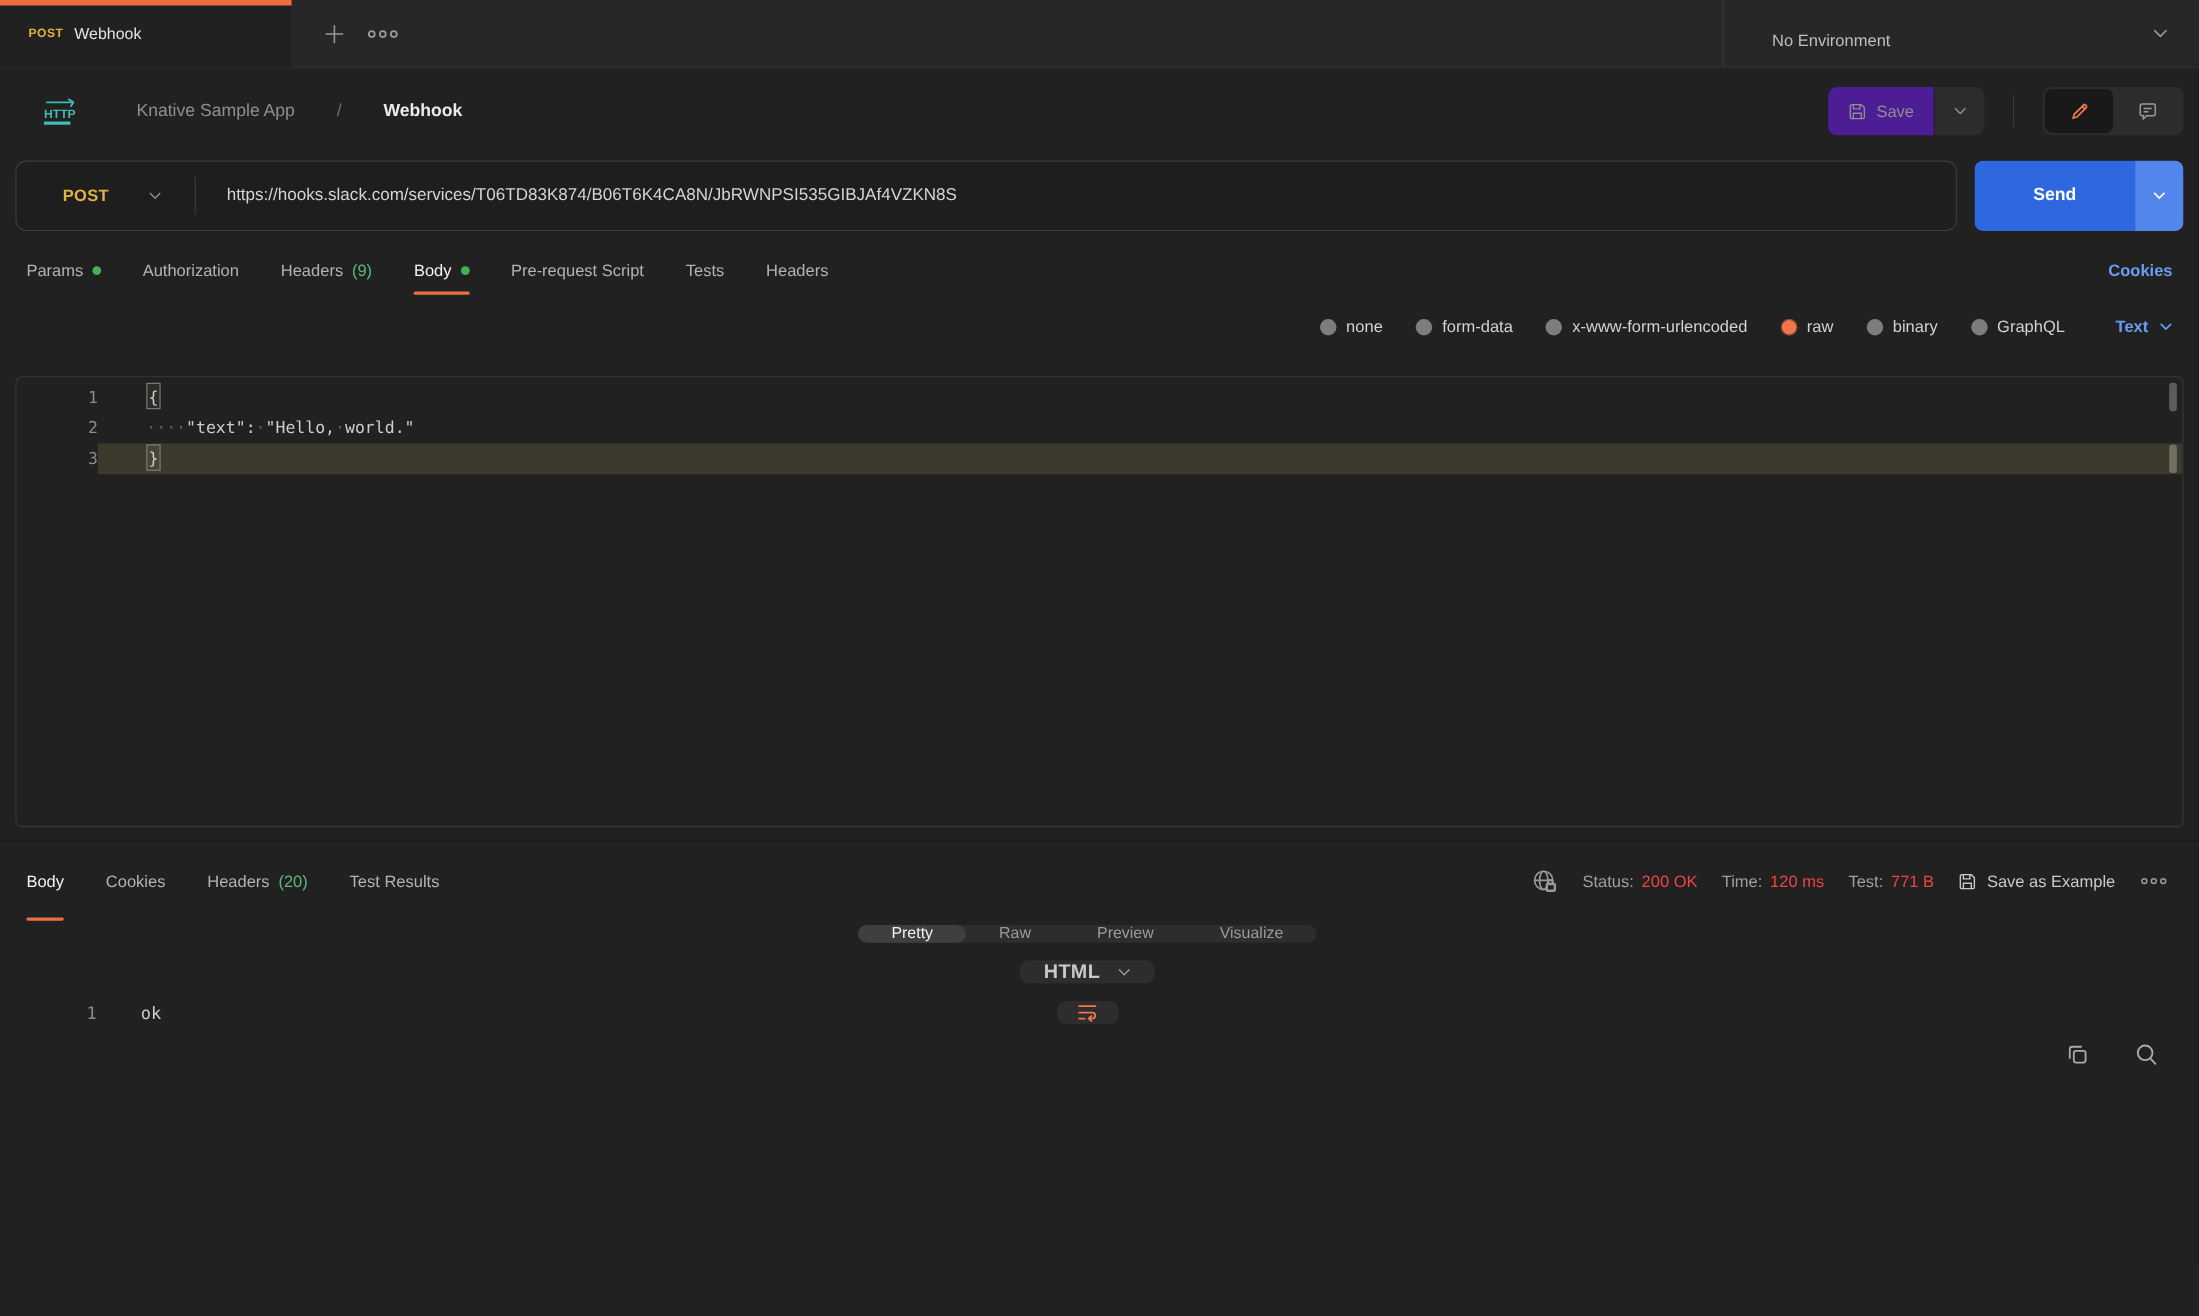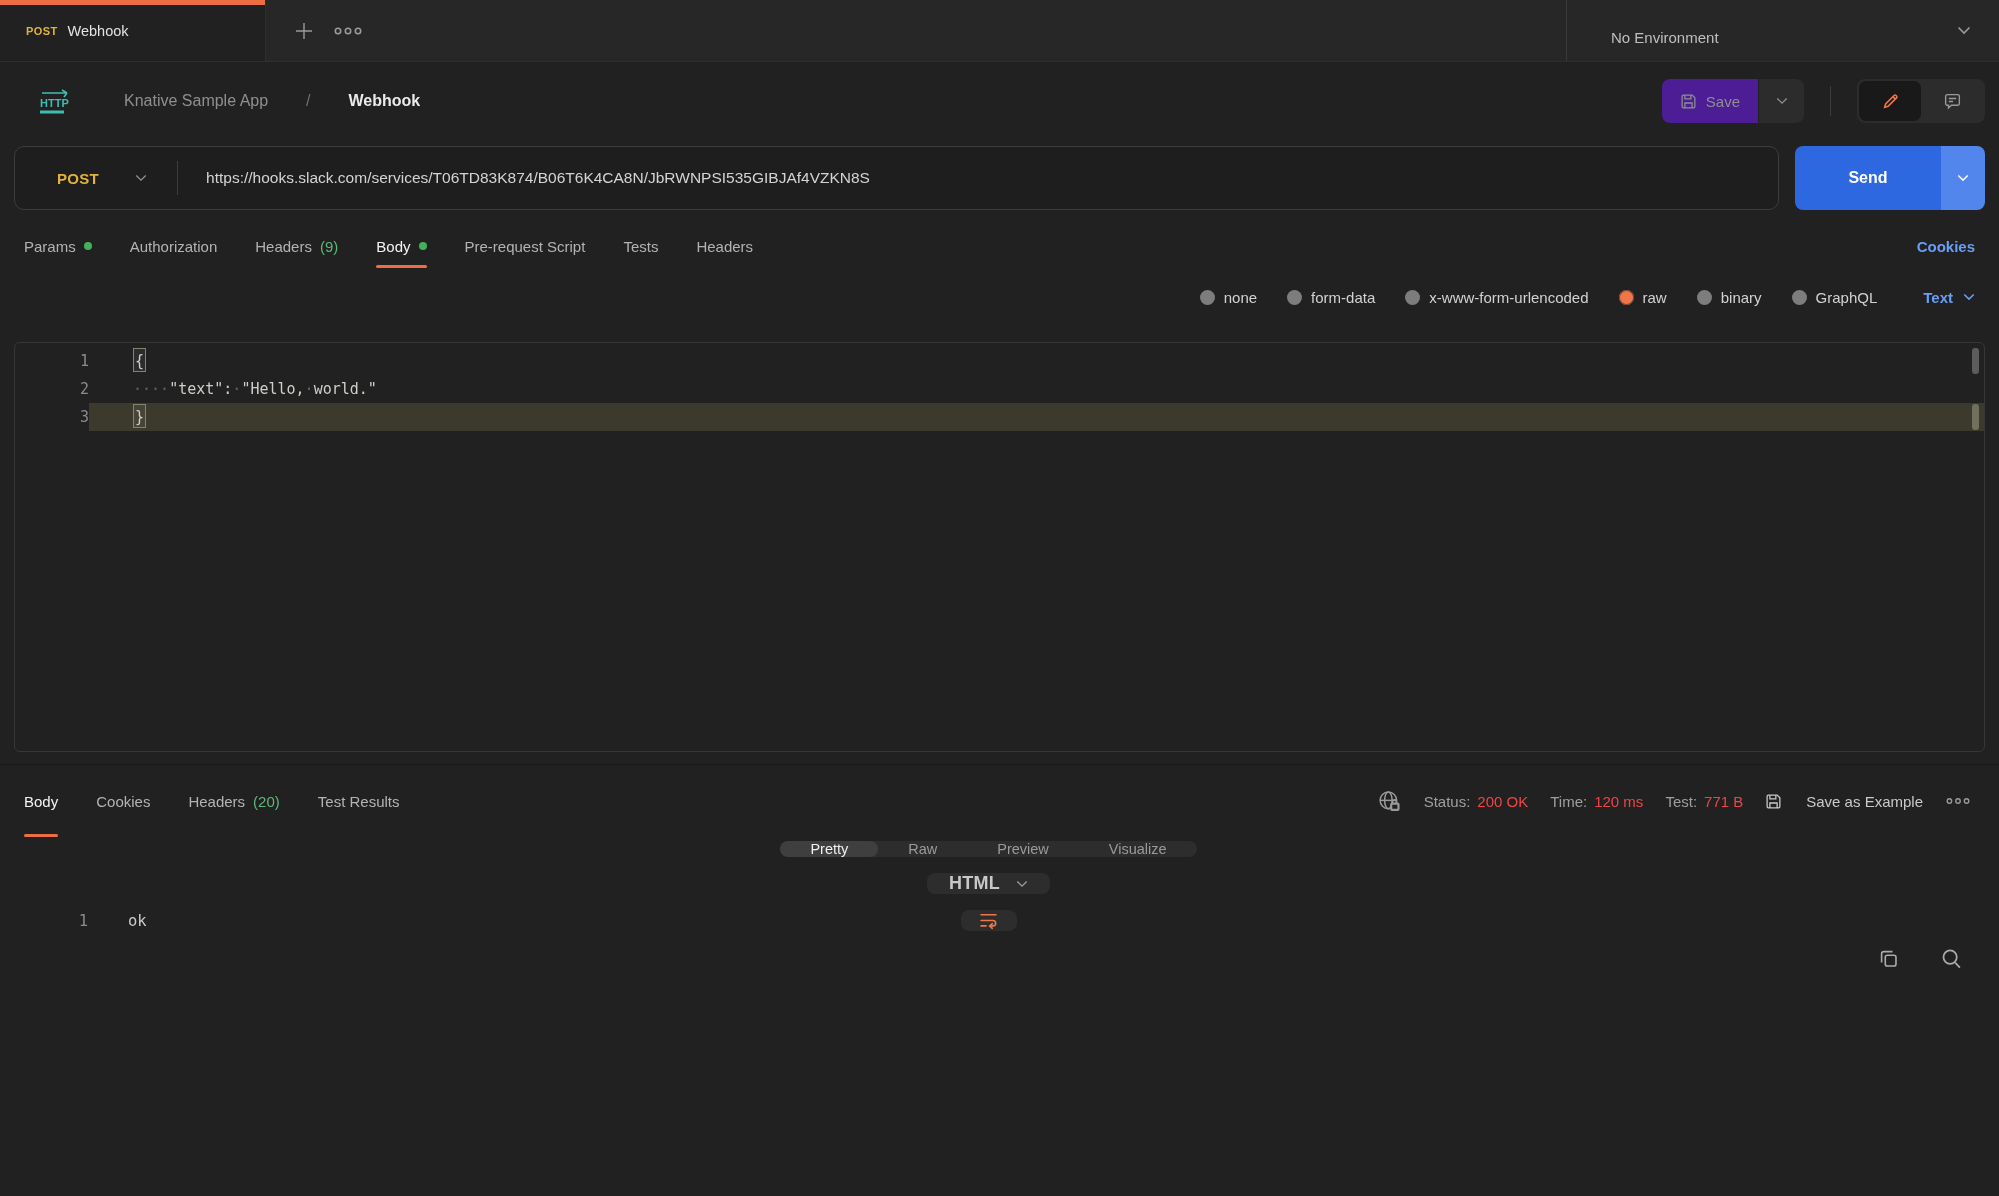--- a/index.html
+++ b/index.html
@@ -91,21 +91,21 @@
   .ed-mark1 { position:absolute; right:5px; top:5px; width:7px; height:26px; background:#5c5c5c; border-radius:3px; }
   .ed-mark2 { position:absolute; right:5px; top:61px; width:7px; height:26px; background:#70705f; border-radius:3px; }
 
   
   .resp { margin-top:12px; border-top:1px solid #181818; }
   .resphead { height:72px; display:flex; align-items:center; padding:0 28px 0 24px; gap:38px; position:relative; }
   .resp-meta { margin-left:auto; display:flex; align-items:center; gap:22px; }
   .meta-pair { display:flex; gap:7px; font-size:15px; }
   .meta-pair .k { color:#9f9f9f; }
   .meta-pair .v { color:#ef4444; }
-  .save-ex { display:flex; align-items:center; gap:24px; color:#c9c9c9; font-size:15px; cursor:pointer;
+  .save-ex { display:flex; align-items:center; gap:9px; color:#c9c9c9; font-size:15px; cursor:pointer;
              background:none; border:none; }
   .resp-more { background:none; border:none; color:#9a9a9a; cursor:pointer; display:flex; align-items:center; }
 
   .respviews { height:52px; margin:4px 36px 0 14px; display:flex; align-items:center; gap:16px;flex-direction:column; }
   .segmented { display:flex; background:#2d2d2d; border-radius:8px; height:52px; align-items:stretch; }
   .seg { border:none; background:none; color:#9a9a9a; font-size:14.5px; padding:0 30px; cursor:pointer; border-radius:8px; }
   .seg.active { background:#3f3f3f; color:#f0f0f0; }
   .htmlbtn { height:52px; background:#2d2d2d; border:none; border-radius:8px; color:#c8c8c8;
              font-size:18px; font-weight:bold; letter-spacing:.3px; display:flex; align-items:center;
              gap:16px; padding:0 22px; cursor:pointer; }

